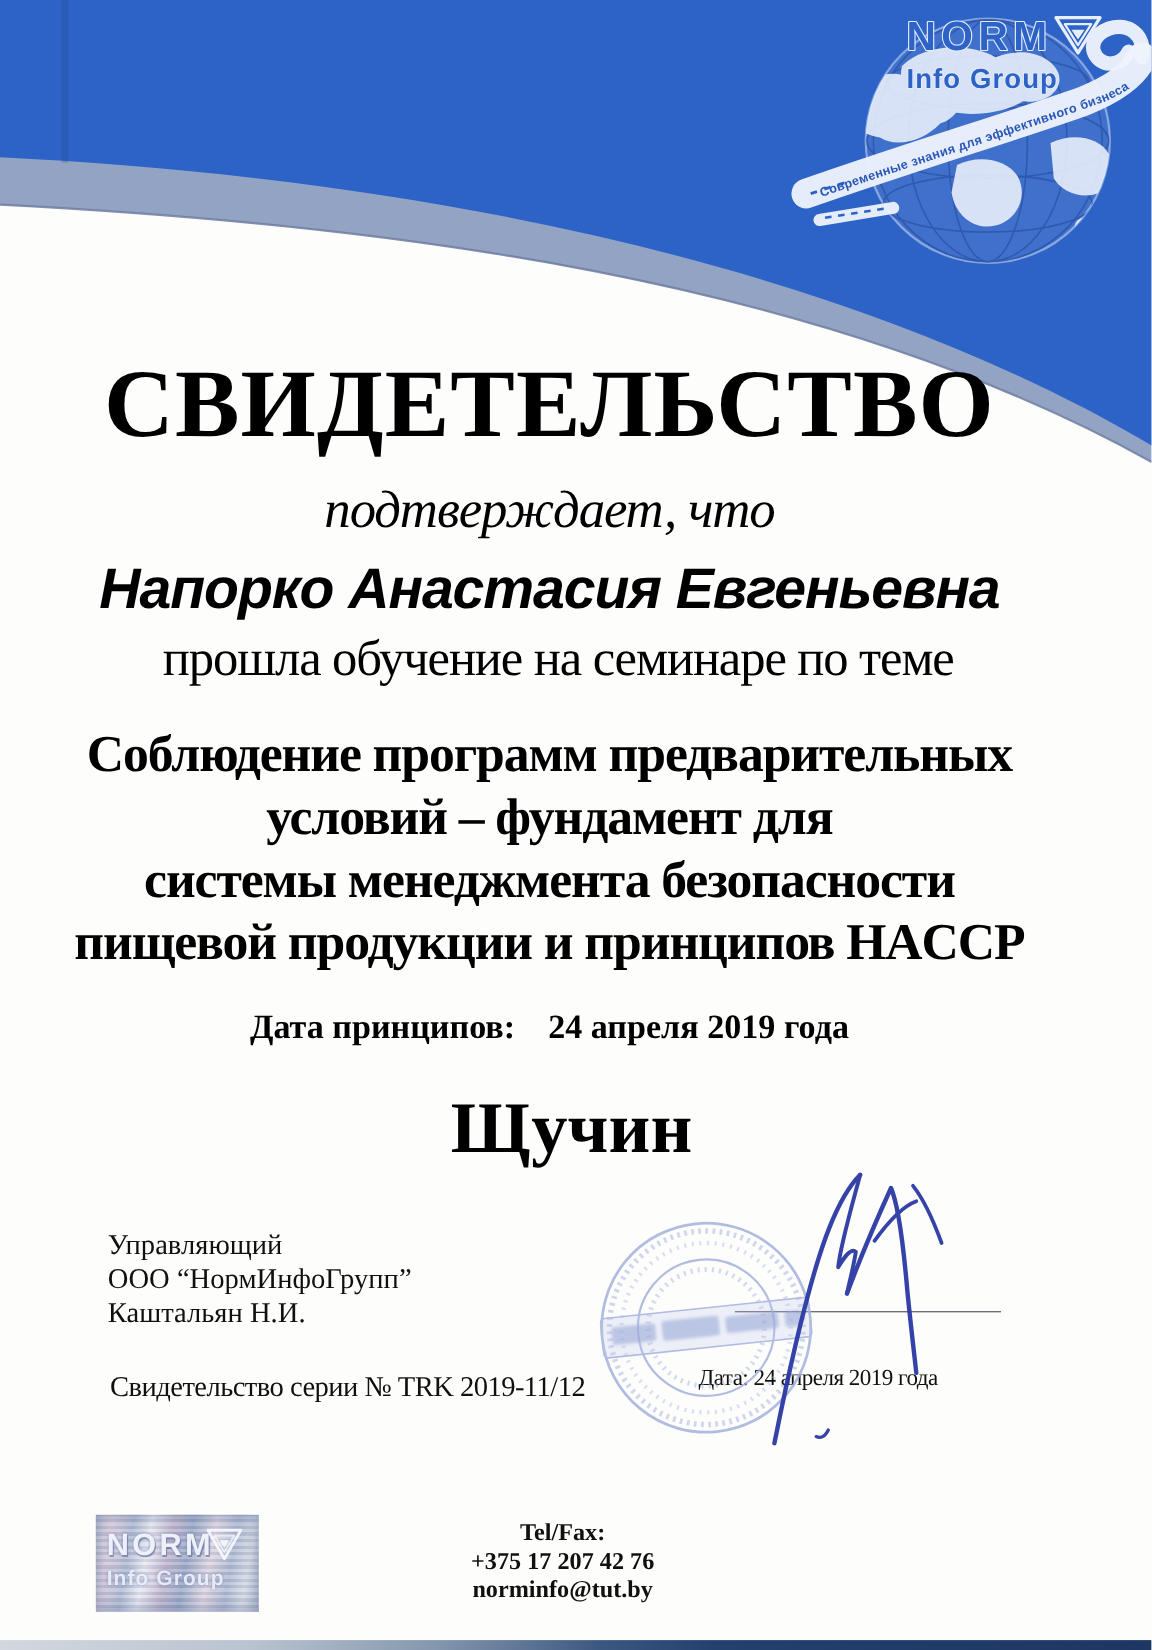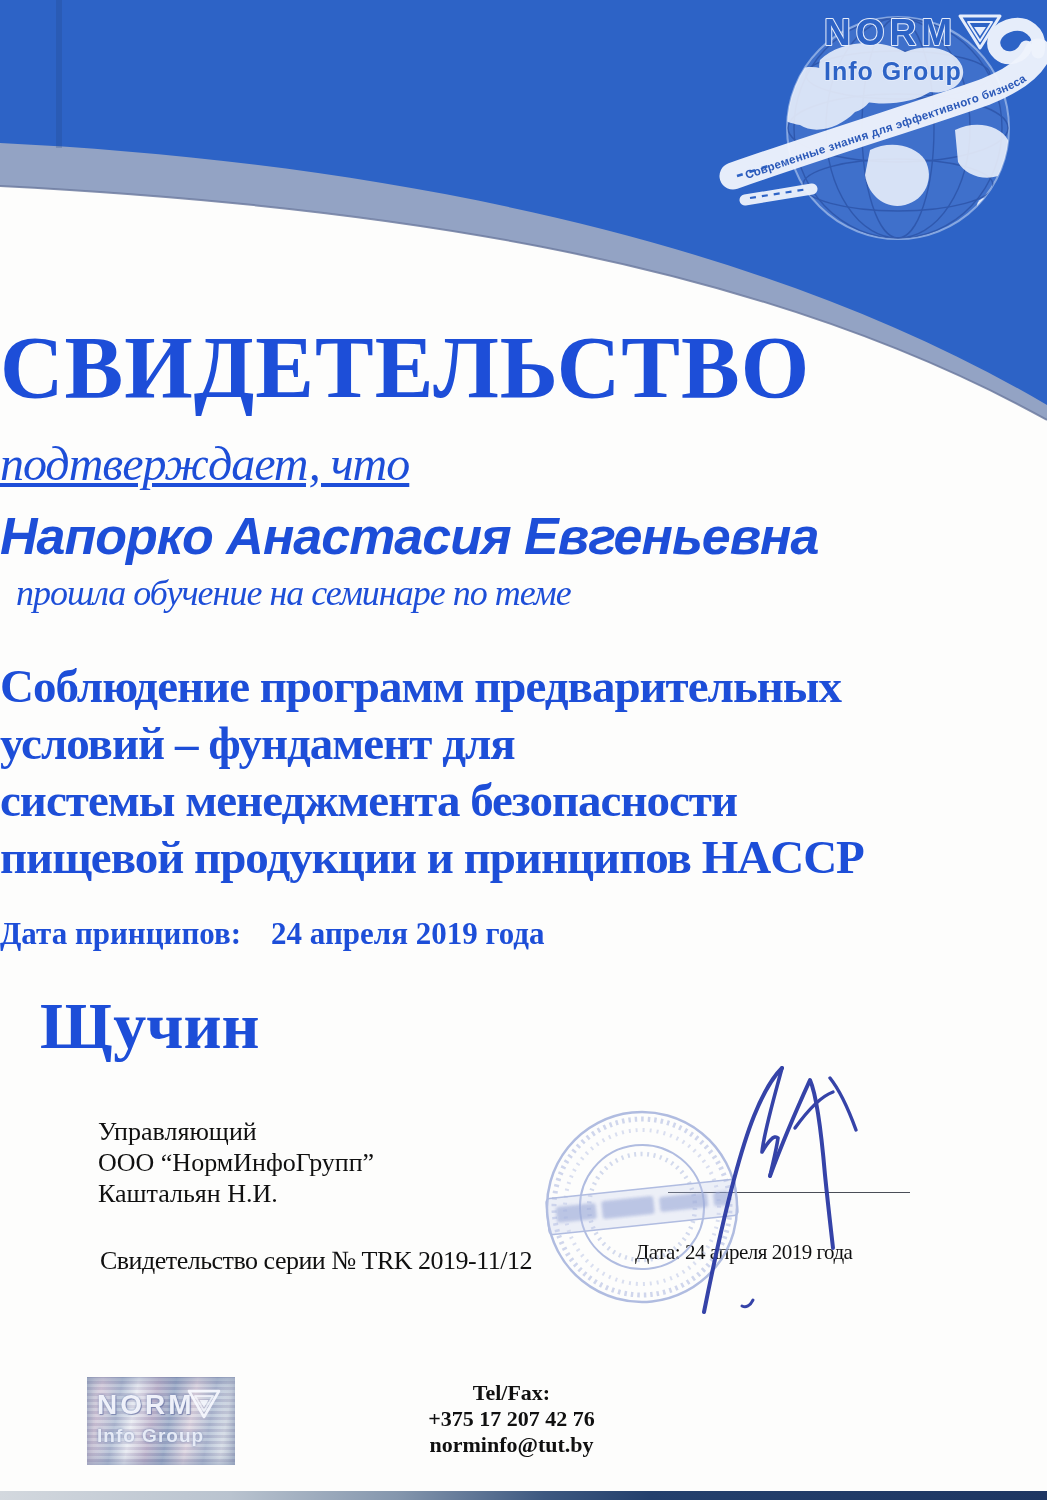--- a/index.html
+++ b/index.html
@@ -1,23 +1,23 @@
 <!DOCTYPE html>
 <html><head>
 <meta charset="utf-8">
 <style>
   html,body{margin:0;padding:0;}
   body{background:#ffffff;font-family:"Liberation Serif",serif;}
   .page{position:relative;width:1047px;height:1500px;overflow:hidden;background:#fdfdfc;}
   .abs{position:absolute;}
-  .center-col{position:absolute;left:0;right:48px;color:#1d4ed8;}
+  .center-col{position:absolute;left:0;right:48px;text-align:center;color:#000000;}
   .title{top:322px;font-size:88px;font-weight:bold;letter-spacing:1px;line-height:1.05;}
-  .confirm{top:436px;font-size:48px;font-style:italic;letter-spacing:-1px;text-decoration:underline;}
+  .confirm{top:436px;font-size:48px;font-style:italic;letter-spacing:-1px;}
   .name{top:506px;font-family:"Liberation Sans",sans-serif;font-weight:bold;font-style:italic;font-size:52px;letter-spacing:-1px;}
-  .training{top:572px;font-size:36px;font-style:italic;letter-spacing:-1px;margin-left:16px;}
+  .training{top:572px;font-size:46px;letter-spacing:-1px;margin-left:16px;}
   .topic{top:658px;font-size:47px;font-weight:bold;line-height:57px;letter-spacing:-1px;}
   .event-date{top:916px;font-size:31px;font-weight:bold;}
   .event-date .val{margin-left:30px;}
   .city{top:988px;font-size:66px;font-weight:bold;padding-left:40px;}
   .signer{left:98px;top:1116px;font-size:26px;font-weight:normal;line-height:31px;color:#101010;}
   .series{left:100px;top:1246px;font-size:26px;color:#101010;letter-spacing:-0.5px;}
   .sig-line{left:668px;top:1192px;width:242px;height:0;border-top:1.6px solid #4a4e57;}
   .date-line{left:635px;top:1240px;font-size:21px;color:#101010;letter-spacing:-0.5px;z-index:2;}
   .sig-svg{left:420px;top:1040px;width:560px;height:300px;z-index:3;pointer-events:none;}
   .holo{left:87px;top:1377px;width:148px;height:88px;z-index:1;

